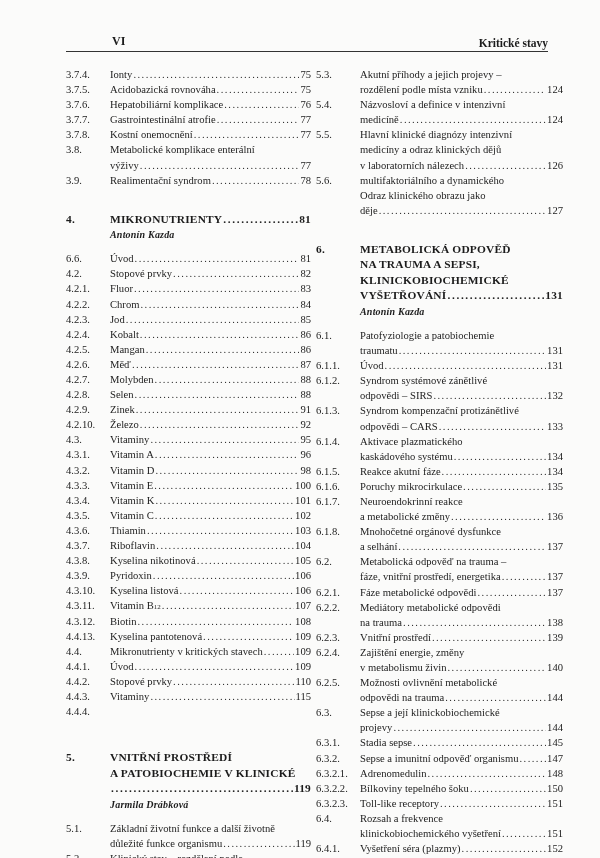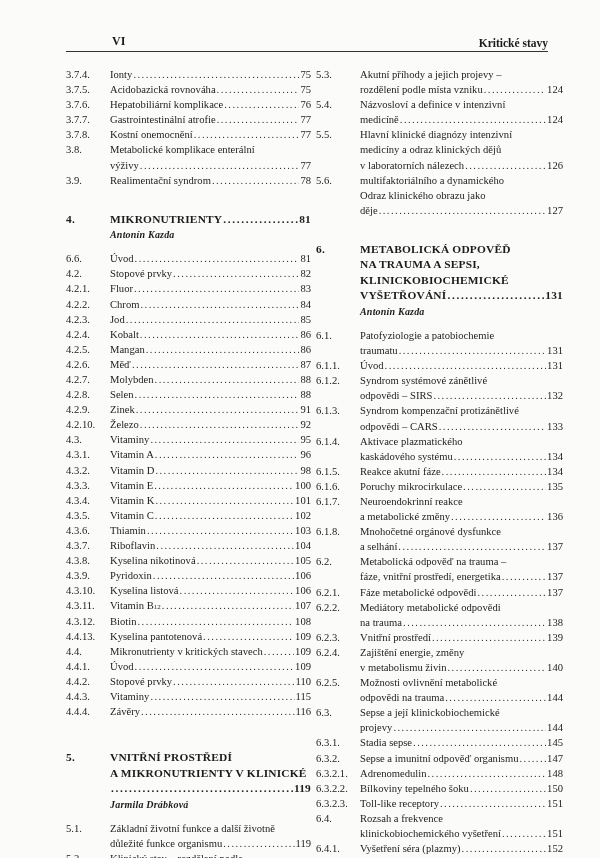--- a/index.html
+++ b/index.html
@@ -438,38 +438,31 @@
           <div class="body">
             <div class="line">
               <span class="txt">Vitaminy</span>
               <span class="dots"></span>
               <span class="pg">115</span>
             </div>
           </div>
         </div>
         <div class="entry">
           <span class="num">4.4.4.</span>
-          <div class="body">
-            <div class="line">
-              <span class="txt">Závěry</span>
-              <span class="dots"></span>
-              <span class="pg">116</span>
-            </div>
-          </div>
         </div>
       </div>
     <div class="spacer-l"></div>
     <div class="entry chapter">
       <span class="num">5.</span>
       <div class="body">
           <div class="line">
             <span class="txt">VNITŘNÍ PROSTŘEDÍ</span>
           </div>
           <div class="line">
-            <span class="txt">A MIKRONUTRIENTY V KLINICKÉ</span>
+            <span class="txt">A PATOBIOCHEMIE V KLINICKÉ</span>
           </div>
           <div class="line">
             <span class="dots"></span>
             <span class="pg">119</span>
           </div>
           <div class="author">Jarmila Drábková</div>
         </div>
     </div>
     <div class="spacer-s"></div>
     <div>

